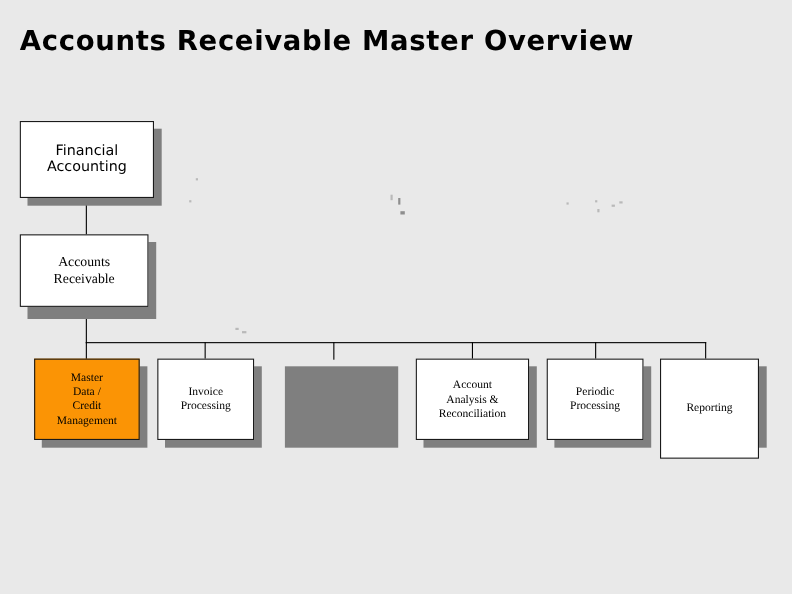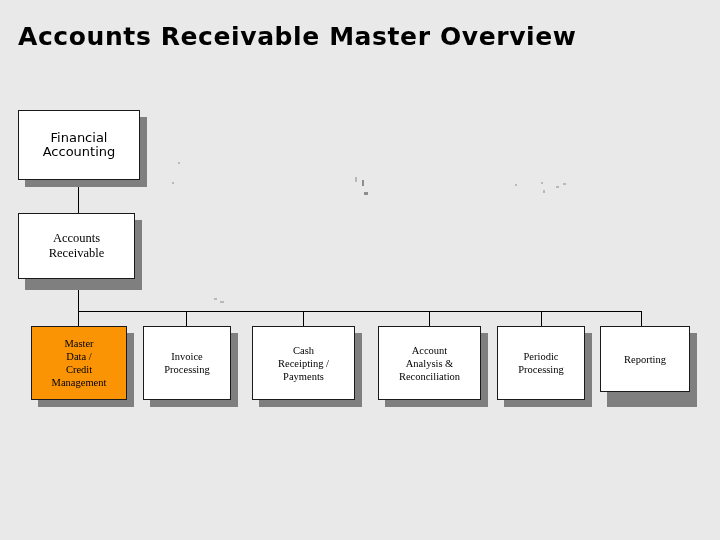--- a/index.html
+++ b/index.html
@@ -149,37 +149,32 @@
 Management</span>
   </div>
 
   <div class="node-shadow" style="left:150px; top:333px; width:88px; height:74px;"></div>
   <div class="node leaf" style="left:143px; top:326px; width:88px; height:74px;">
     <span class="lbl">Invoice
 Processing</span>
   </div>
 
   <div class="node-shadow" style="left:259px; top:333px; width:103px; height:74px;"></div>
-  <div class="node leaf" style="left:252px; top:326px; width:103px; height:74px;">
-    <span class="lbl">Cash
-Receipting /
-Payments</span>
-  </div>
 
   <div class="node-shadow" style="left:385px; top:333px; width:103px; height:74px;"></div>
   <div class="node leaf" style="left:378px; top:326px; width:103px; height:74px;">
     <span class="lbl">Account
 Analysis &amp;
 Reconciliation</span>
   </div>
 
   <div class="node-shadow" style="left:504px; top:333px; width:88px; height:74px;"></div>
   <div class="node leaf" style="left:497px; top:326px; width:88px; height:74px;">
     <span class="lbl">Periodic
 Processing</span>
   </div>
 
   <div class="node-shadow" style="left:607px; top:333px; width:90px; height:74px;"></div>
-  <div class="node leaf" style="left:600px; top:326px; width:90px; height:66px;text-align:center;">
+  <div class="node leaf" style="left:600px; top:326px; width:90px; height:91px;text-align:center;">
     <span class="lbl">Reporting</span>
   </div>
 
 </div>
 
 </body></html>

